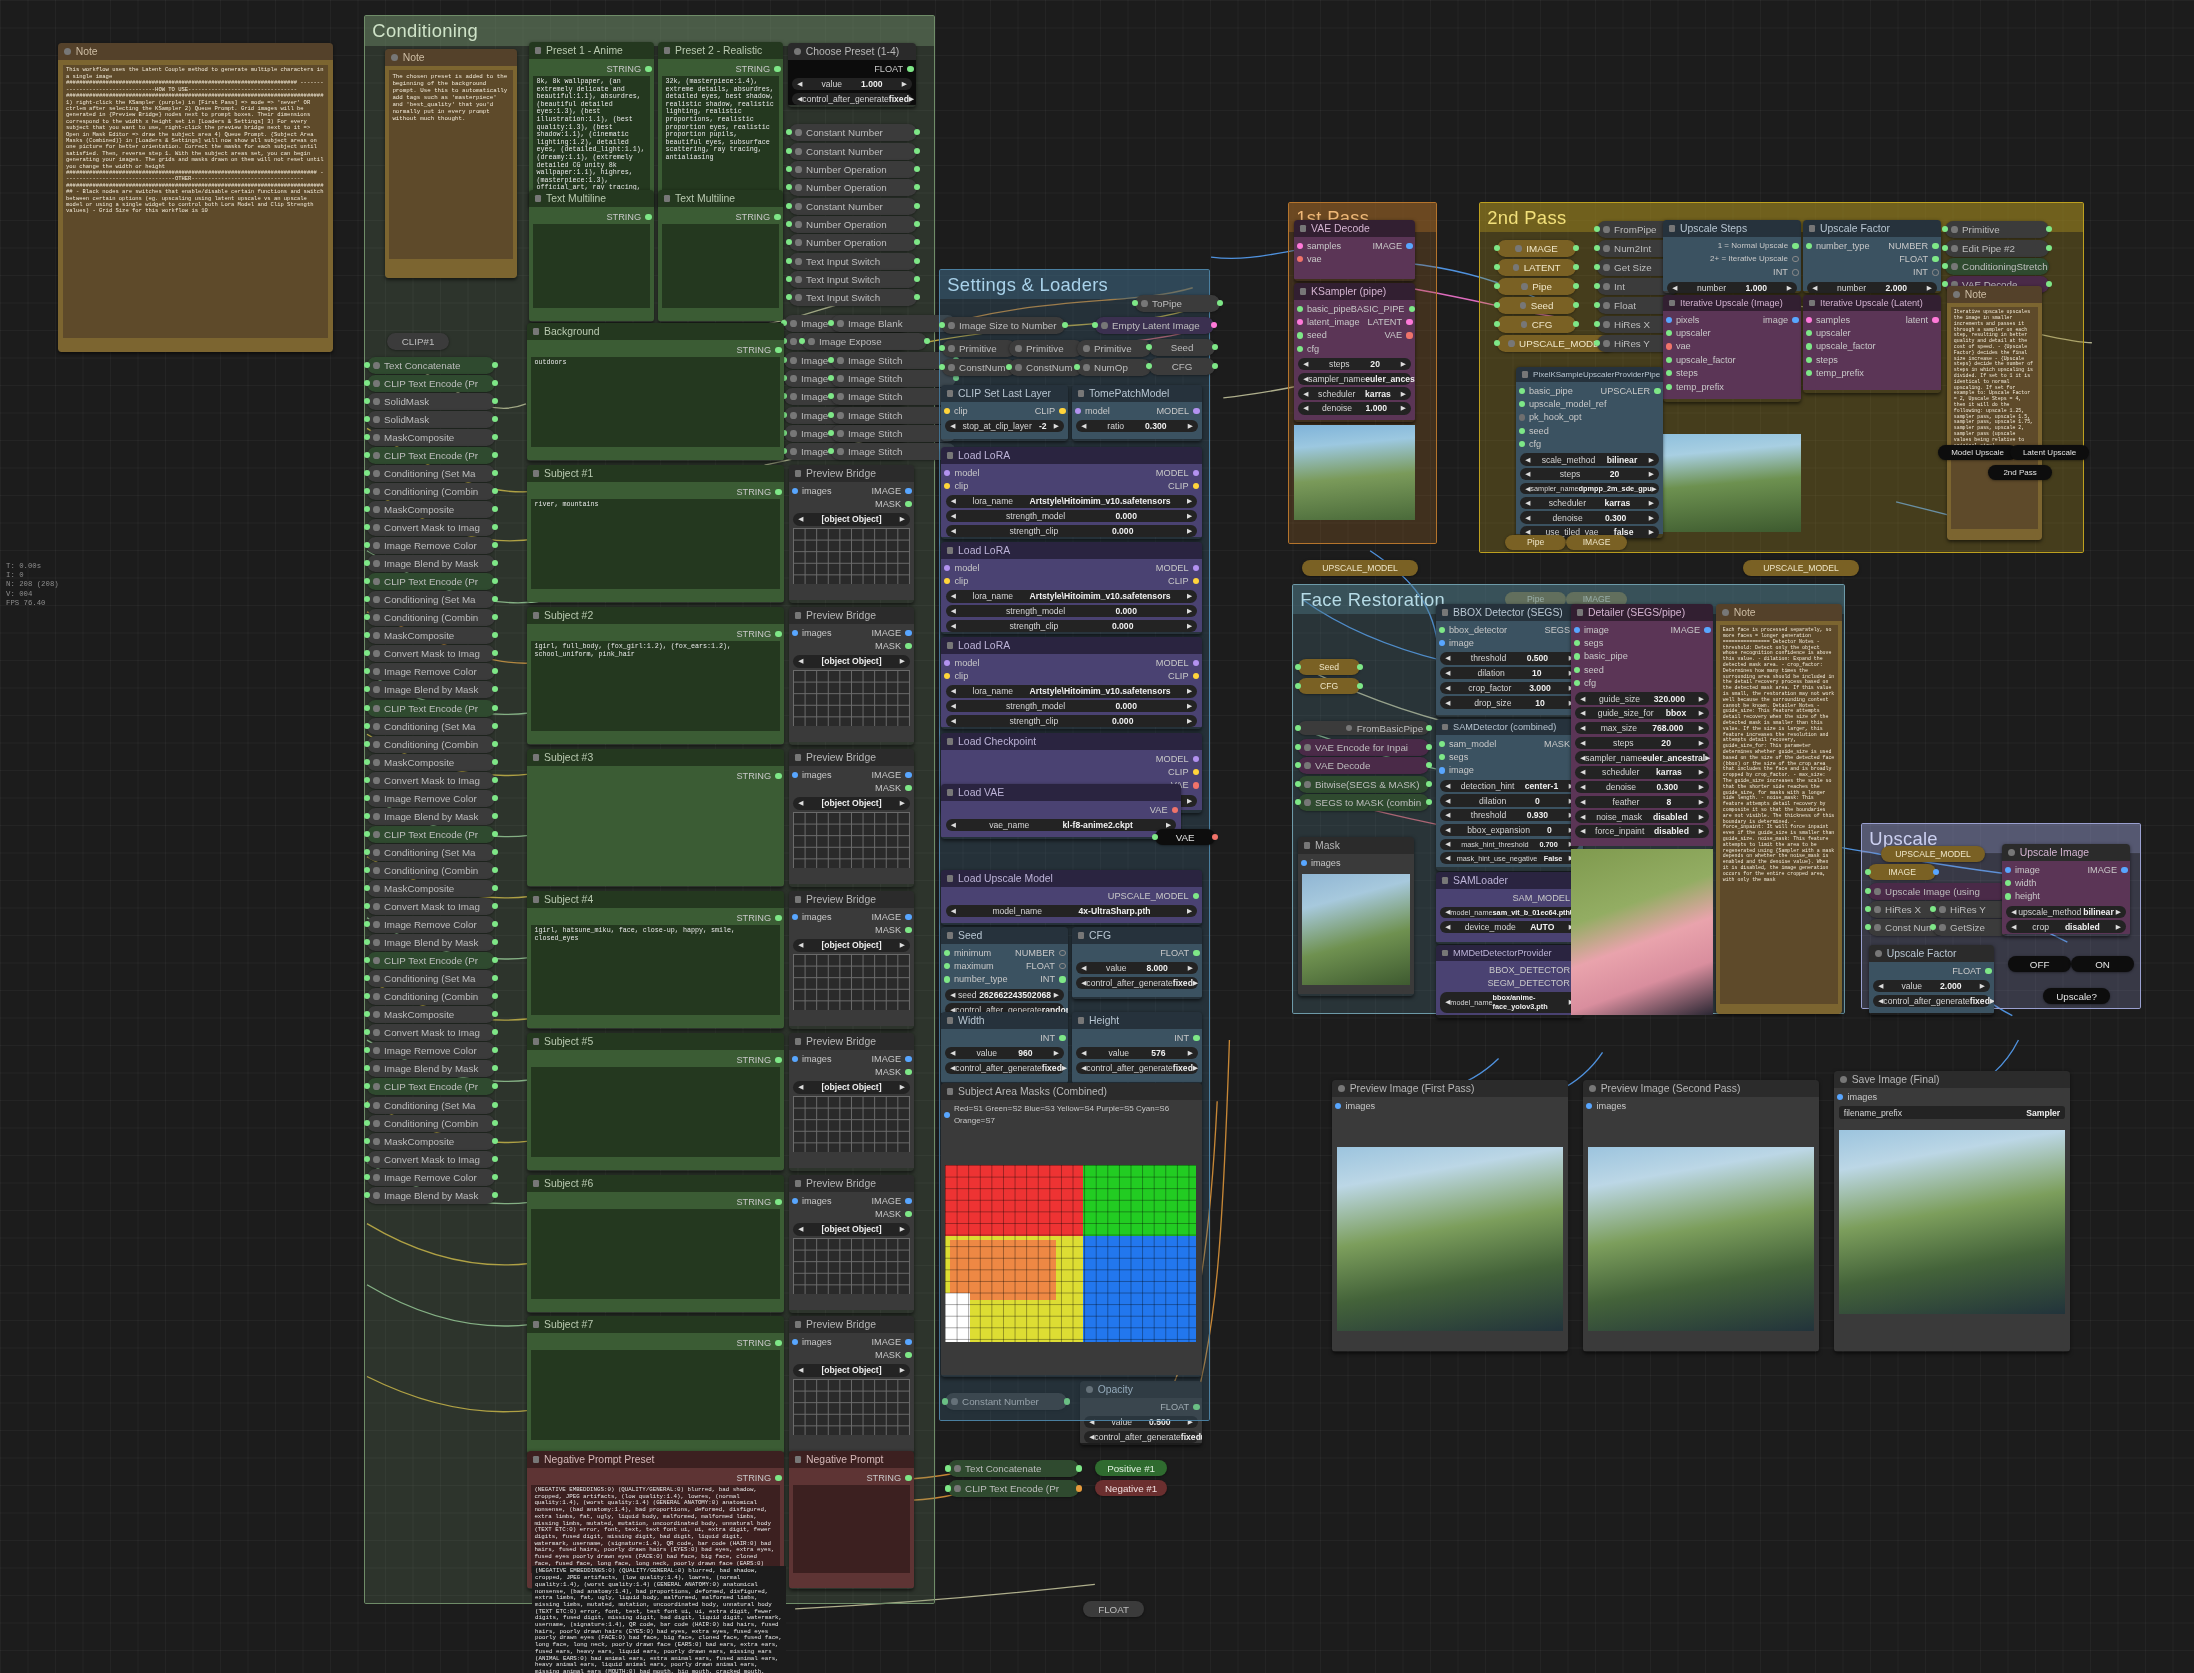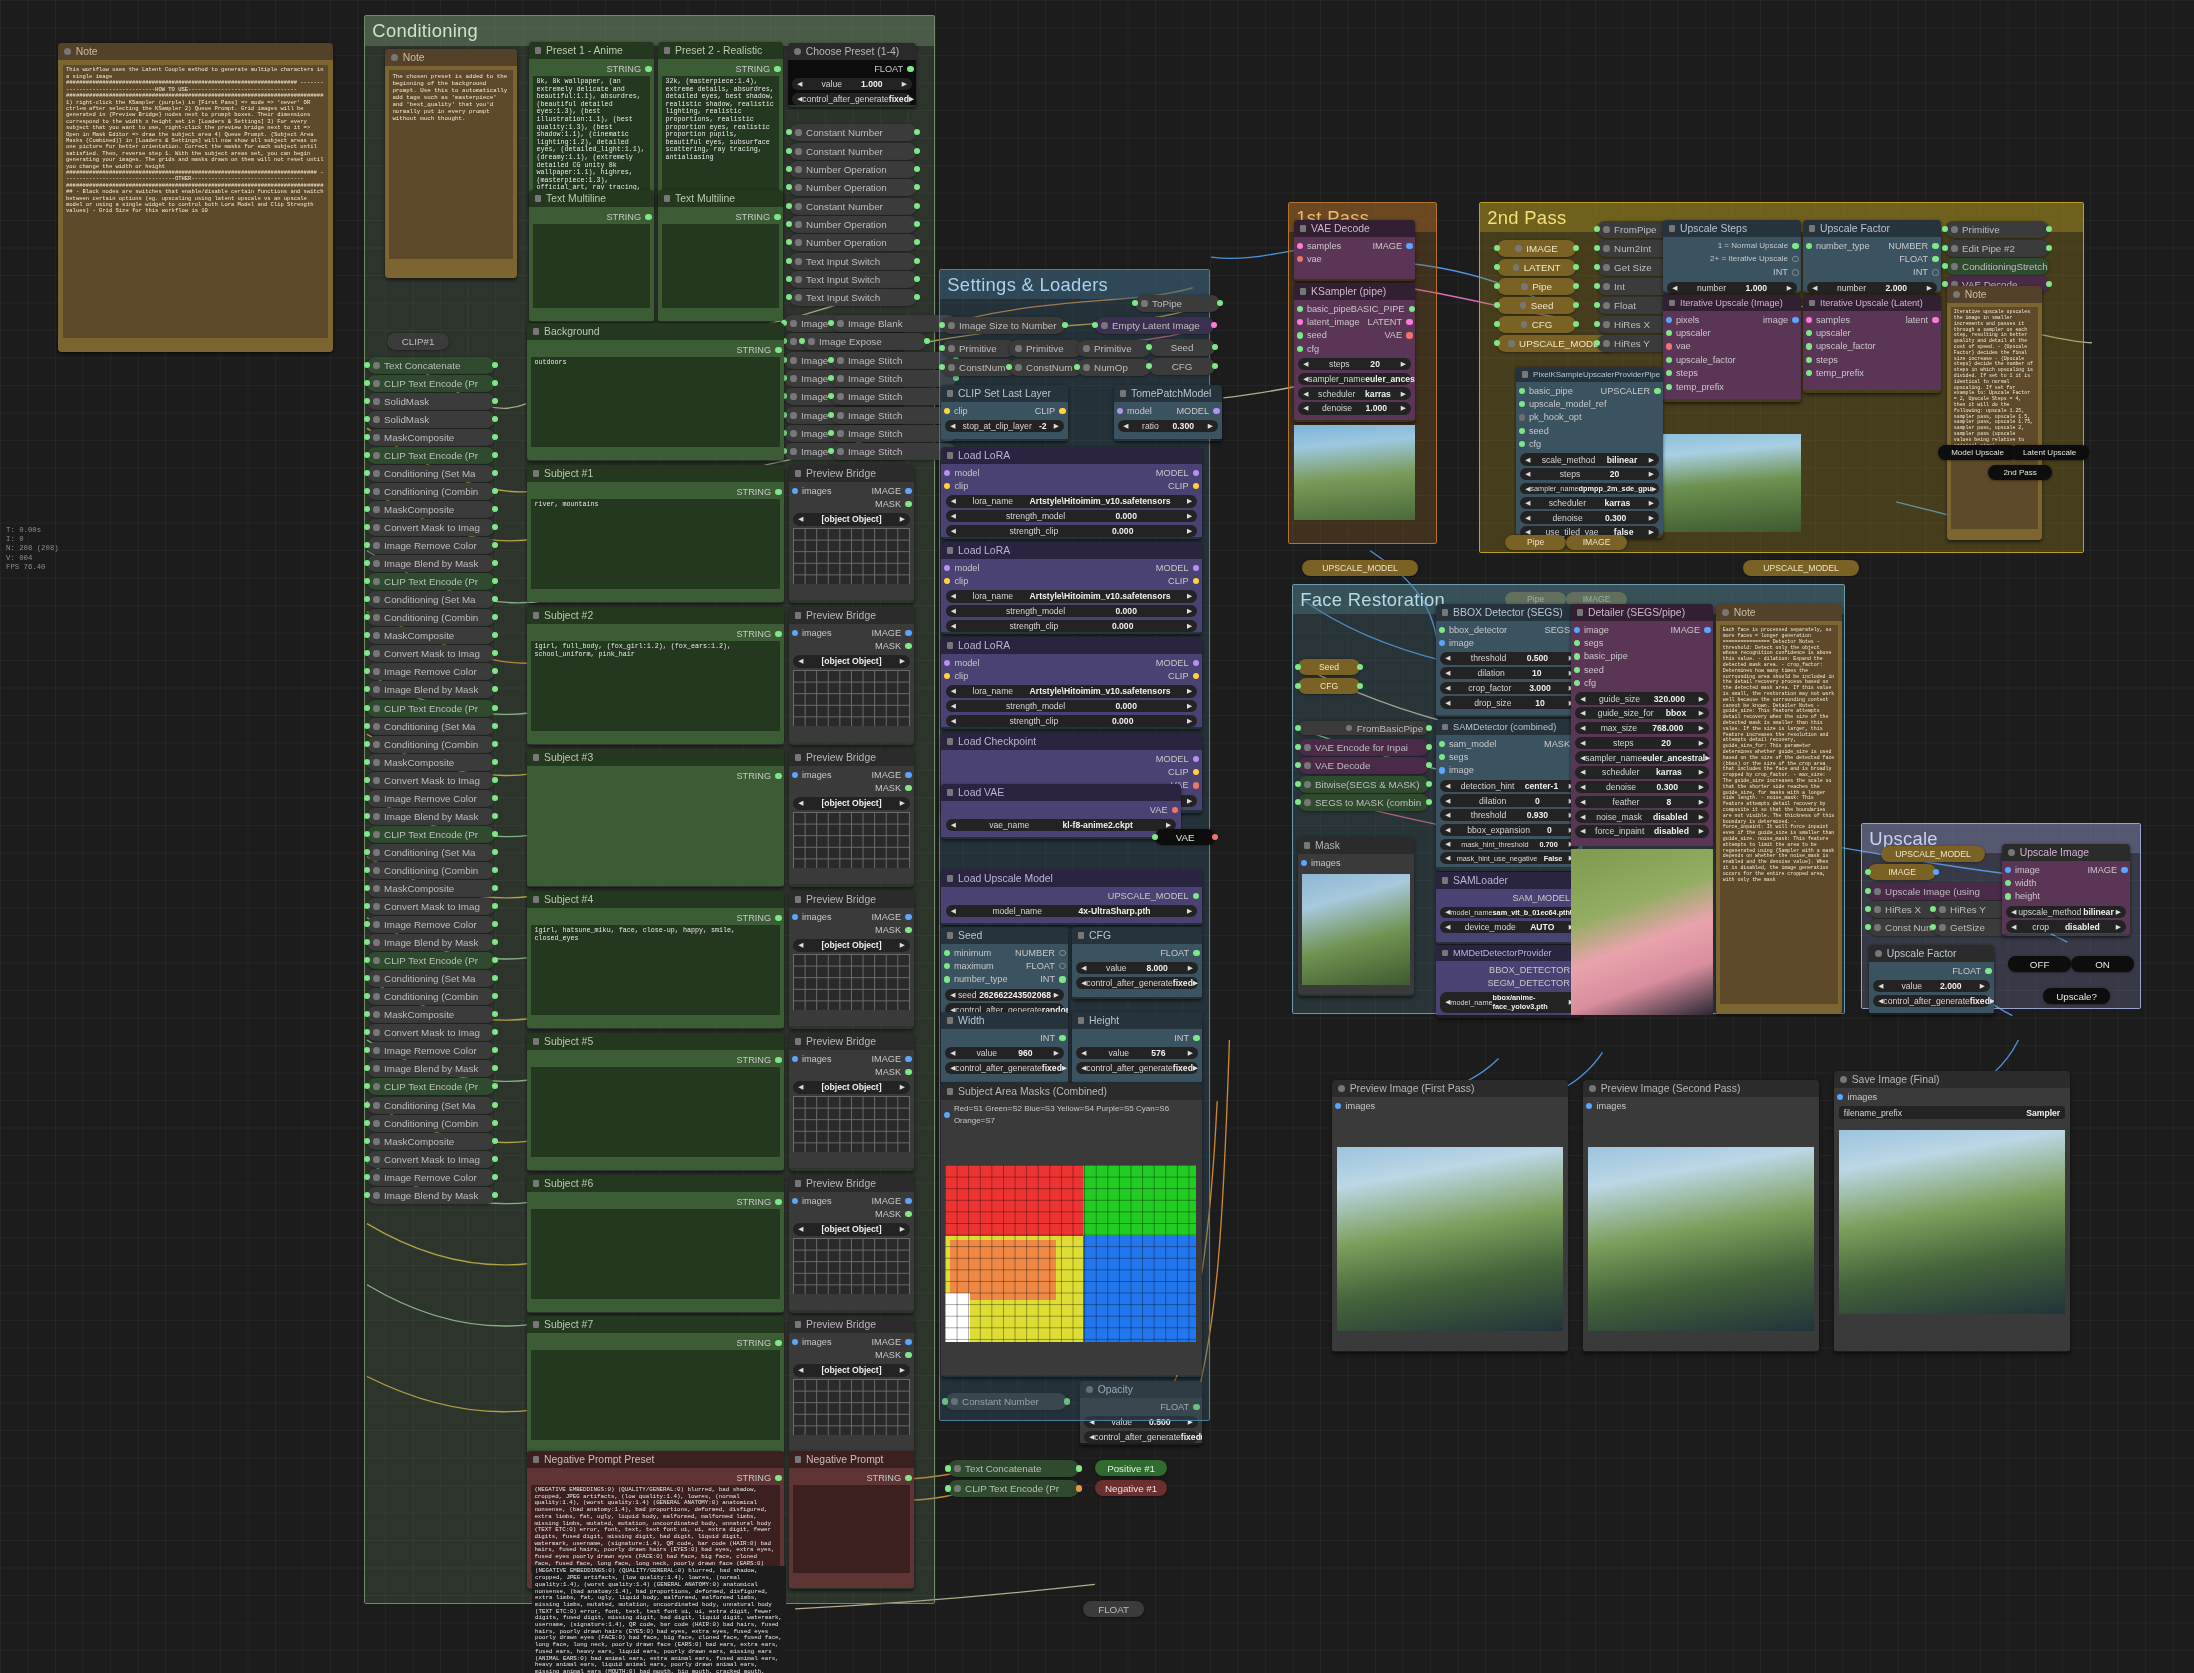--- a/index.html
+++ b/index.html
@@ -55,21 +55,21 @@
   .red .txtbox{background:#3c2020;}
   .blue .nhead{background:#26323c;color:#b8c6d2;}
   .blue .nbody{background:#3b5261;}
   .purple .nhead{background:#2a2440;color:#bdb4d8;}
   .purple .nbody{background:#4a4272;}
   .mag .nhead{background:#321f31;color:#d3b3d0;}
   .mag .nbody{background:#5b3556;}
   .dk .nhead{background:#2b2b2b;}
   .dk .nbody{background:#3a3a3a;}
   svg.wires{position:absolute;left:0;top:0;width:2194px;height:1674px;pointer-events:none;}
-  .stat{position:absolute;color:#8d8d8d;font-size:7.3px;font-family:"Liberation Mono",monospace;line-height:9.2px;}
+  .stat{position:absolute;color:#8d8d8d;font-size:7.3px;font-family:"Liberation Mono",monospace;line-height:9.2px;margin-top:36px;}
   .grid-prev{background-color:#2a2a2a;background-image:
       linear-gradient(to right, #6b6b6b 0.6px, transparent 0.6px),
       linear-gradient(to bottom, #6b6b6b 0.6px, transparent 0.6px);
       background-size:11.6px 11.6px;}
 </style>
 </head>
 <body>
 
 <svg class="wires" viewBox="0 0 3587 2736" width="2194" height="1674">
   <g fill="none" stroke-width="2.2" opacity=".85">
@@ -1118,21 +1118,21 @@
       <span class="pin r p-yellow"></span>
     </div>
     <div class="widget">
       <span class="ar">◀</span>
       <span>stop_at_clip_layer</span>
       <span class="wv">-2</span>
       <span class="ar">▶</span>
     </div>
   </div>
 </div>
-<div class="node blue" style="left:1114px;top:385px;width:108px;height:56px">
+<div class="node blue" style="left:1072px;top:385px;width:130px;height:56px">
   <div class="nhead">
     <span class="box"></span>
     <span>TomePatchModel</span>
   </div>
   <div class="nbody" style="height:33px;padding:1.8px 4.3px">
     <div class="slot">
       <span class="pin l p-purple"></span>
       <span class="lbl">model</span>
       <span>MODEL</span>
       <span class="pin r p-purple"></span>

